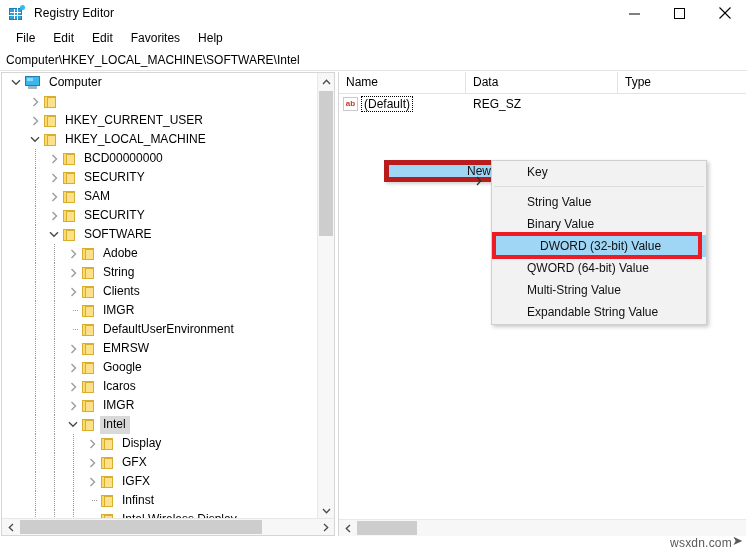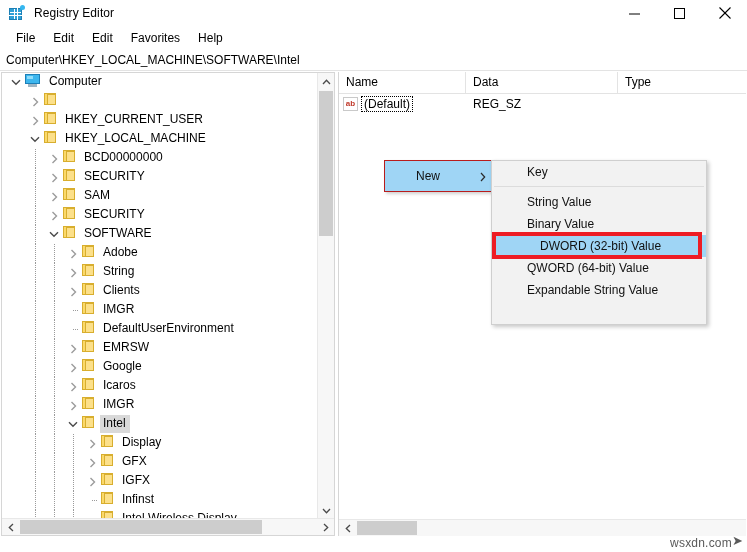--- a/index.html
+++ b/index.html
@@ -118,21 +118,21 @@
     background: #ffffff;
     border-left: 1px solid #d6d6d6;
     box-sizing: border-box;
     overflow: hidden;
   }
 
   
   .tree-row {
     position: relative;
     height: 19px;
-    display: flex; align-items: flex-start;
+    display: flex; align-items: center;
     white-space: nowrap;
     font-size: 12px; color: #000000;
   }
   .tree-label {
     padding: 1px 4px 2px 3px;
     line-height: 15px;
   }
   .tree-row.selected .tree-label {
     background: #d9d9d9;
   }
@@ -278,26 +278,27 @@
   }
   .focus-rect {
     border: 1px dotted #000000;
     padding: 0 2px;
     line-height: 14px;
   }
 
   
   .ctx-new {
     position: absolute; left: 384px; top: 160px;
-    width: 112px; height: 32px;
+    width: 112px; height: 22px;
     background: #9fd5f5;
-    border: 1px solid #b91c1c;
+    border: 5px solid #b91c1c;
     box-sizing: border-box;
     display: flex; align-items: center;
     box-shadow: 2px 2px 3px rgba(0,0,0,0.18);
+    justify-content: flex-end;
   }
   .ctx-new .lbl {
     font-size: 12px; color: #111111;
     margin-left: 31px;
   }
   .ctx-new .sub-arrow {
     position: absolute; right: 9px; top: 7px;
   }
   .ctx-menu {
     position: absolute; left: 491px; top: 160px;
@@ -905,20 +906,21 @@
     </div>
   </div>
 
   <div class="ctx-menu" id="ctxMenu">
       <div class="ctx-item">Key</div>
       <div class="ctx-sep"></div>
       <div class="ctx-item">String Value</div>
       <div class="ctx-item">Binary Value</div>
       <div class="ctx-item highlighted">DWORD (32-bit) Value</div>
       <div class="ctx-item">QWORD (64-bit) Value</div>
+      <div class="ctx-item">Multi-String Value</div>
       <div class="ctx-item">Expandable String Value</div>
     </div>
 
   <div class="red-box"></div>
 
   <div class="watermark">
     <span>wsxdn.com</span><span class="tail">➤</span>
   </div>
 
 </div>

